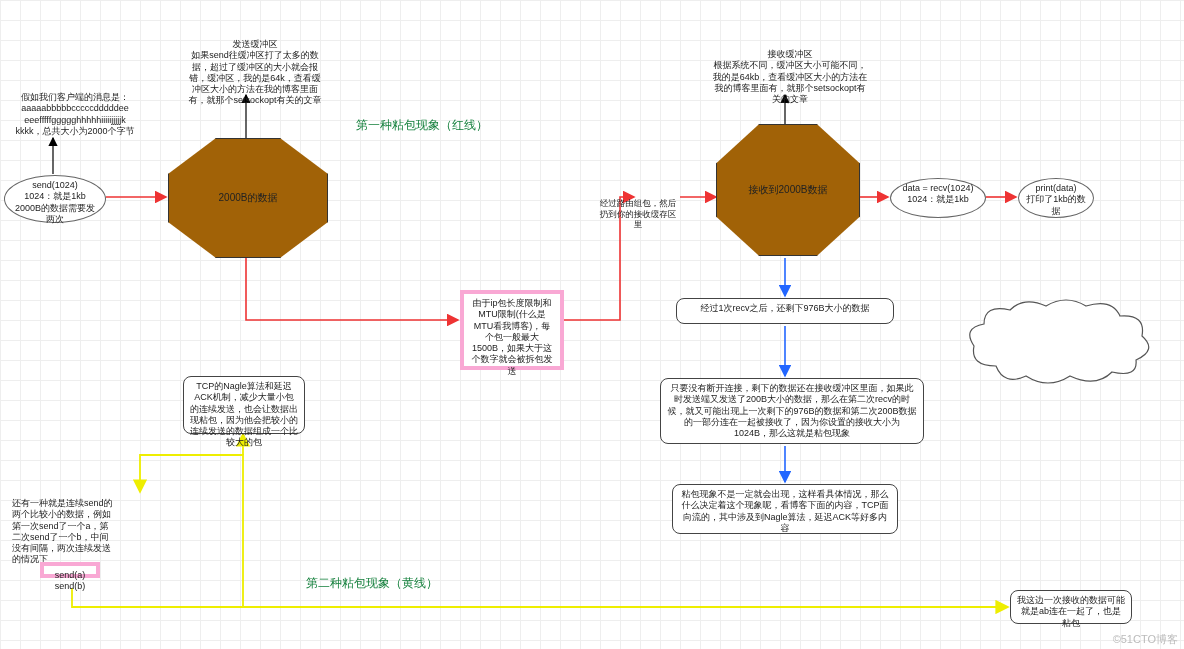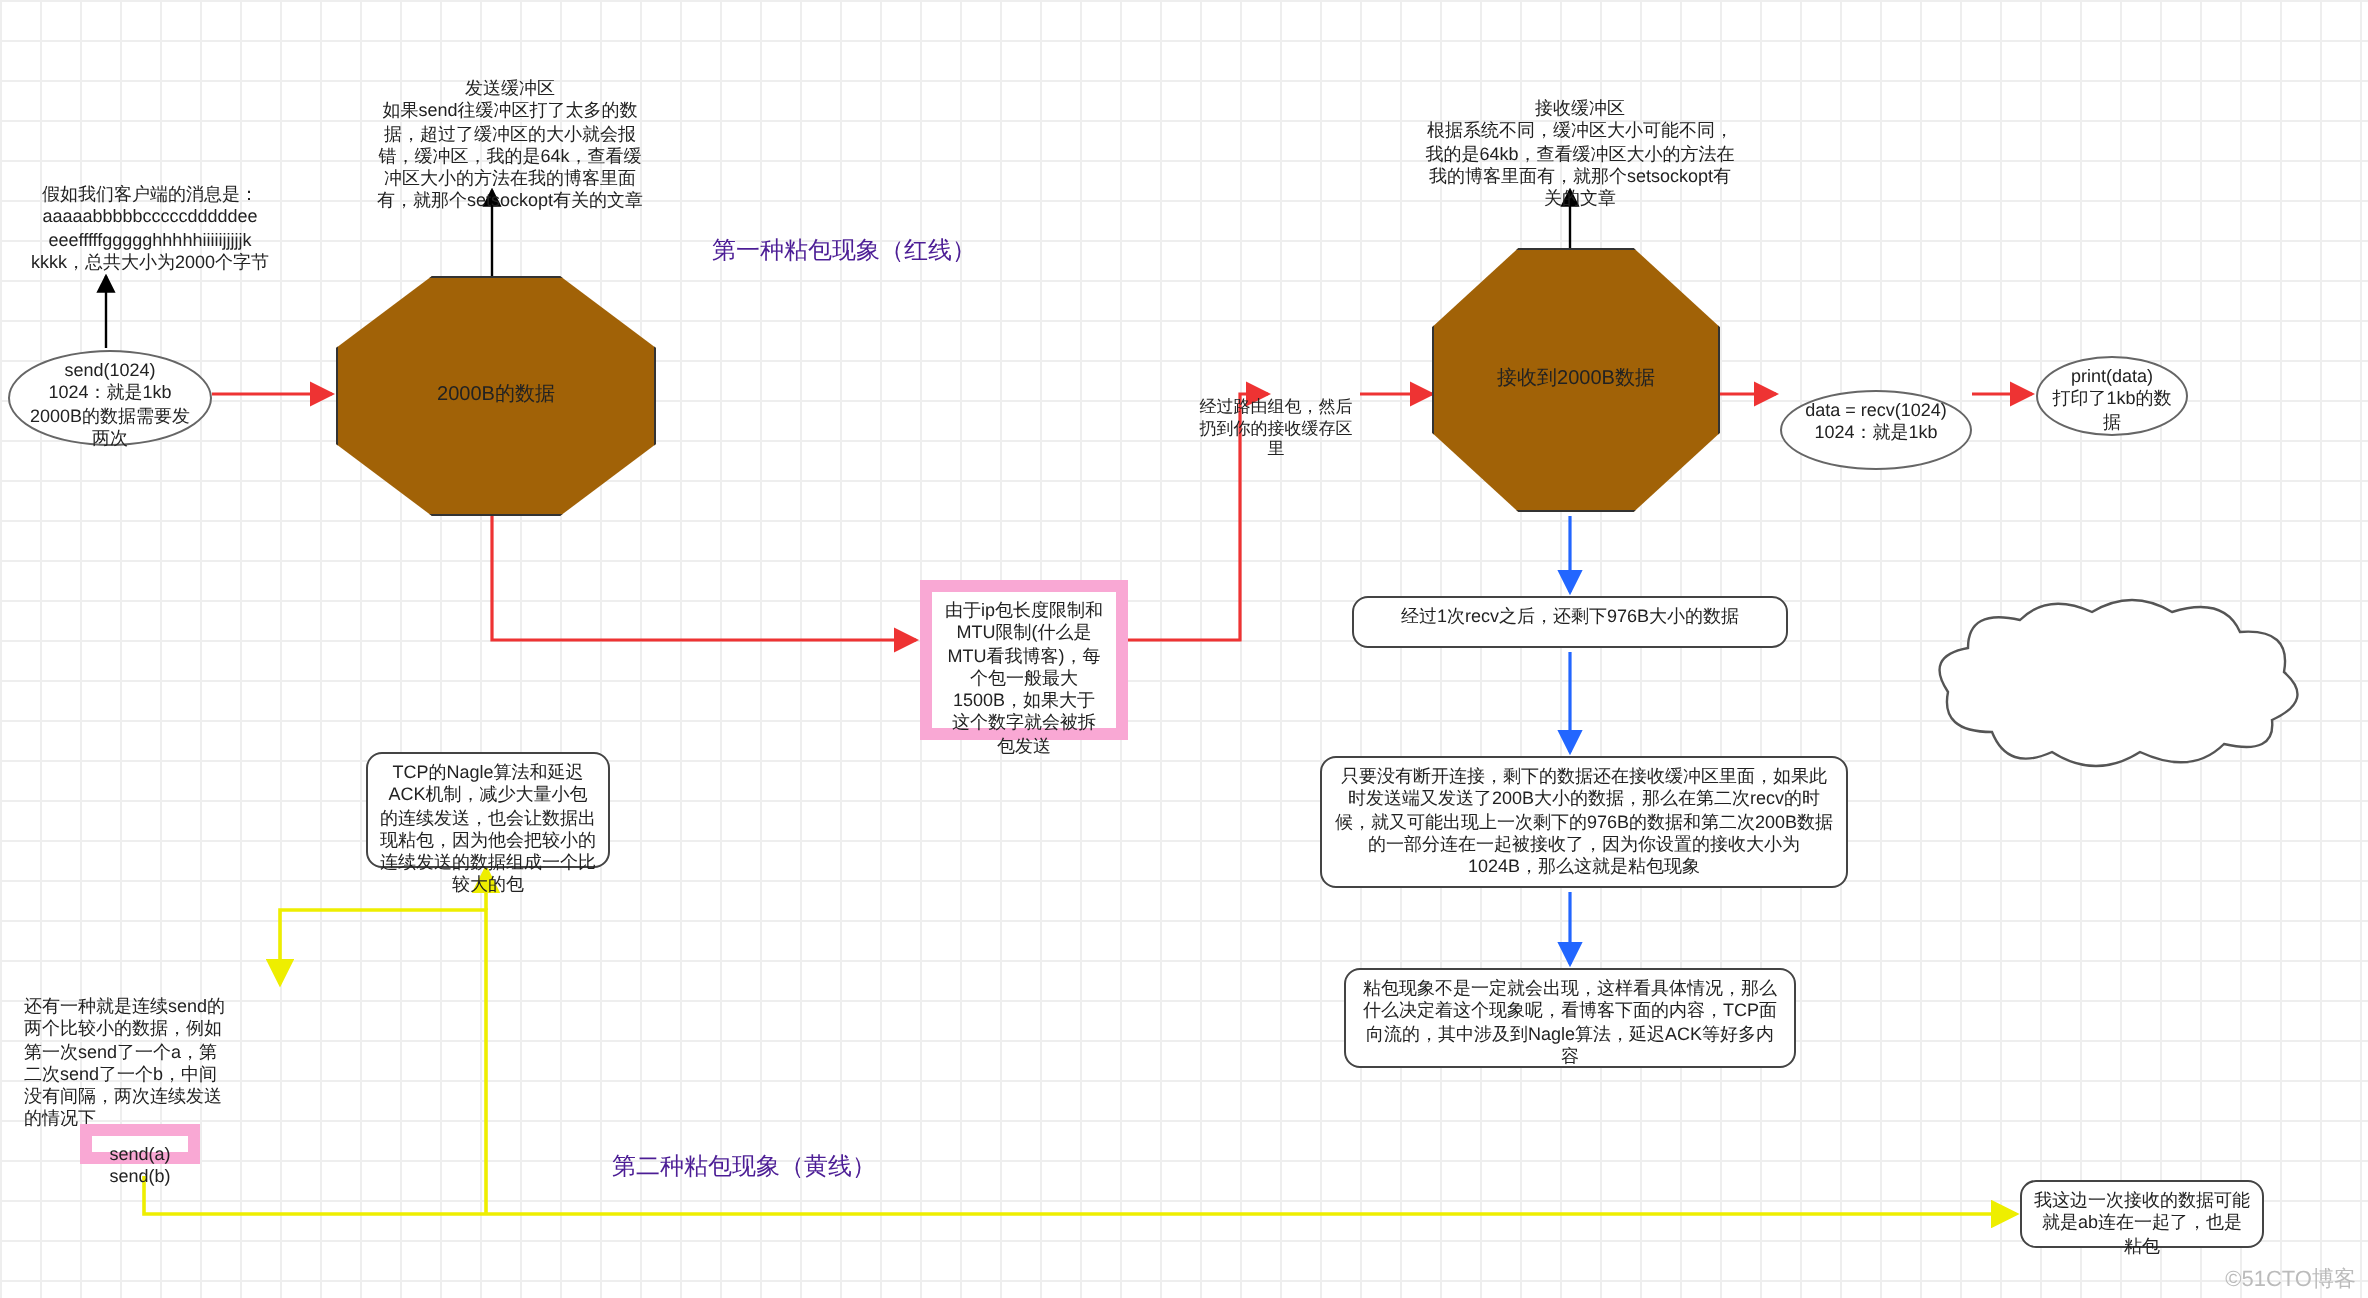--- a/index.html
+++ b/index.html
@@ -26,23 +26,23 @@
     font-size: 9px;
     line-height: 1.25;
     display: flex;
     justify-content: center;
     text-align: center;
     padding: 4px 6px;
     color: #222;
   }
   .ellipse { border-radius: 50%; }
   .rounded { border-radius: 8px; border-color: #444; }
-  .plain   { border: 6px solid #f9a8d4; }
+  .plain   { border: 4px solid #f9a8d4; }
   .label   { border: none; background: transparent; font-size: 12px; }
-  .red     { color: #4c1d95; }
+  .red     { color: #15803d; }
   .octagon {
     border: none;
     background: transparent;
     padding: 0;
   }
   .octagon > div {
     width: 100%; height: 100%;
     display: flex; align-items: center; justify-content: center;
     text-align: center; padding: 8px;
     font-size: 10px;
@@ -134,21 +134,21 @@
 <div class="node label" style="left:592px; top:194px; width:92px; font-size:8.5px;">
     <span>经过路由组包，然后扔到你的接收缓存区里</span>
   </div>
 
 <div class="node octagon" style="left:716px; top:124px; width:144px; height:132px;border-radius:15px;">
     <div>
       <span>接收到2000B数据</span>
     </div>
   </div>
 
-<div class="node ellipse" style="left:890px; top:195px; width:96px; height:40px;">
+<div class="node ellipse" style="left:890px; top:178px; width:96px; height:40px;">
     <span>data = recv(1024)<br>1024：就是1kb</span>
   </div>
 <div class="node ellipse" style="left:1018px; top:178px; width:76px; height:40px;">
     <span>print(data)<br>打印了1kb的数据</span>
   </div>
 
 <div class="node rounded" style="left:676px; top:298px; width:218px; height:26px;">
     <span>经过1次recv之后，还剩下976B大小的数据</span>
   </div>
 <div class="node rounded" style="left:660px; top:378px; width:264px; height:66px;">

